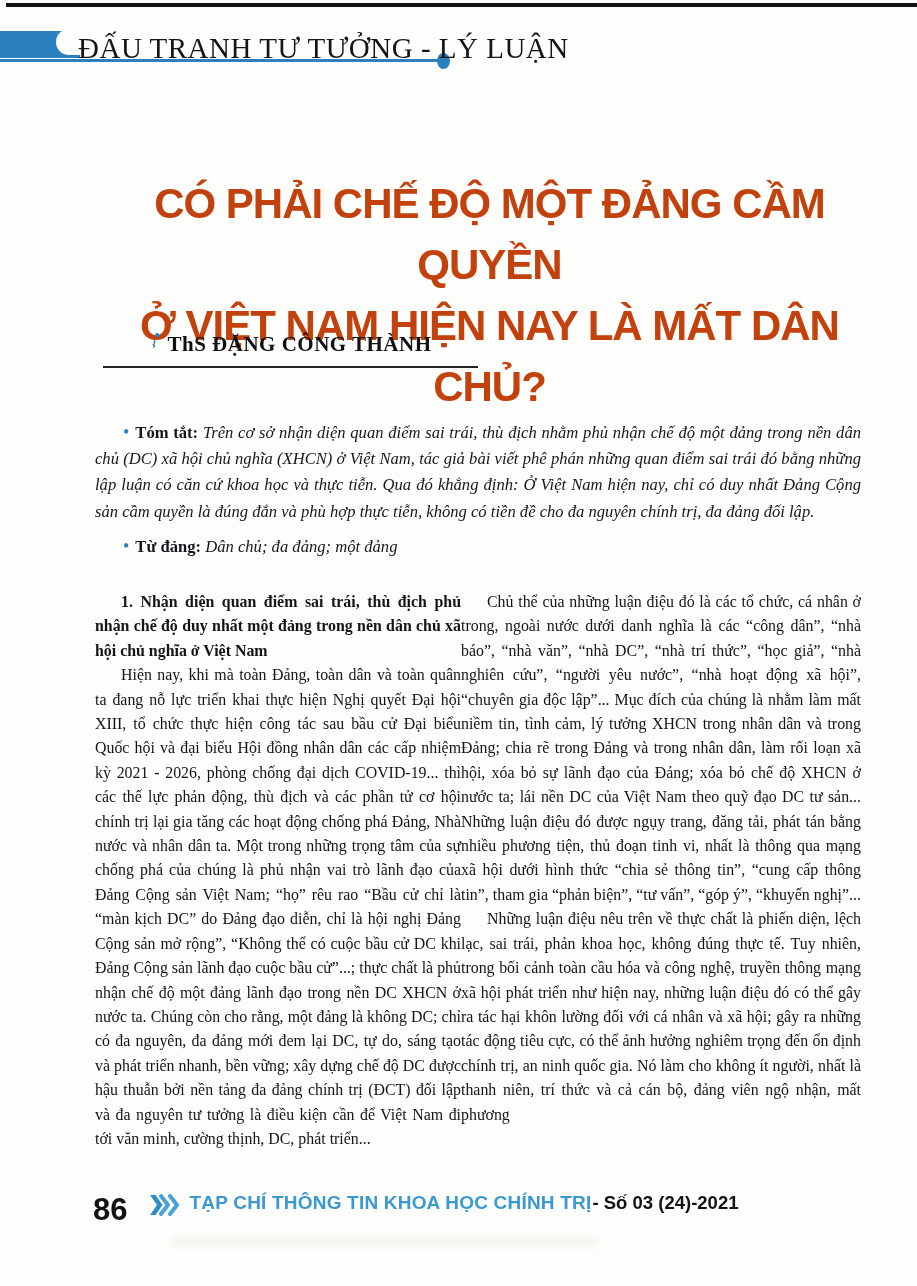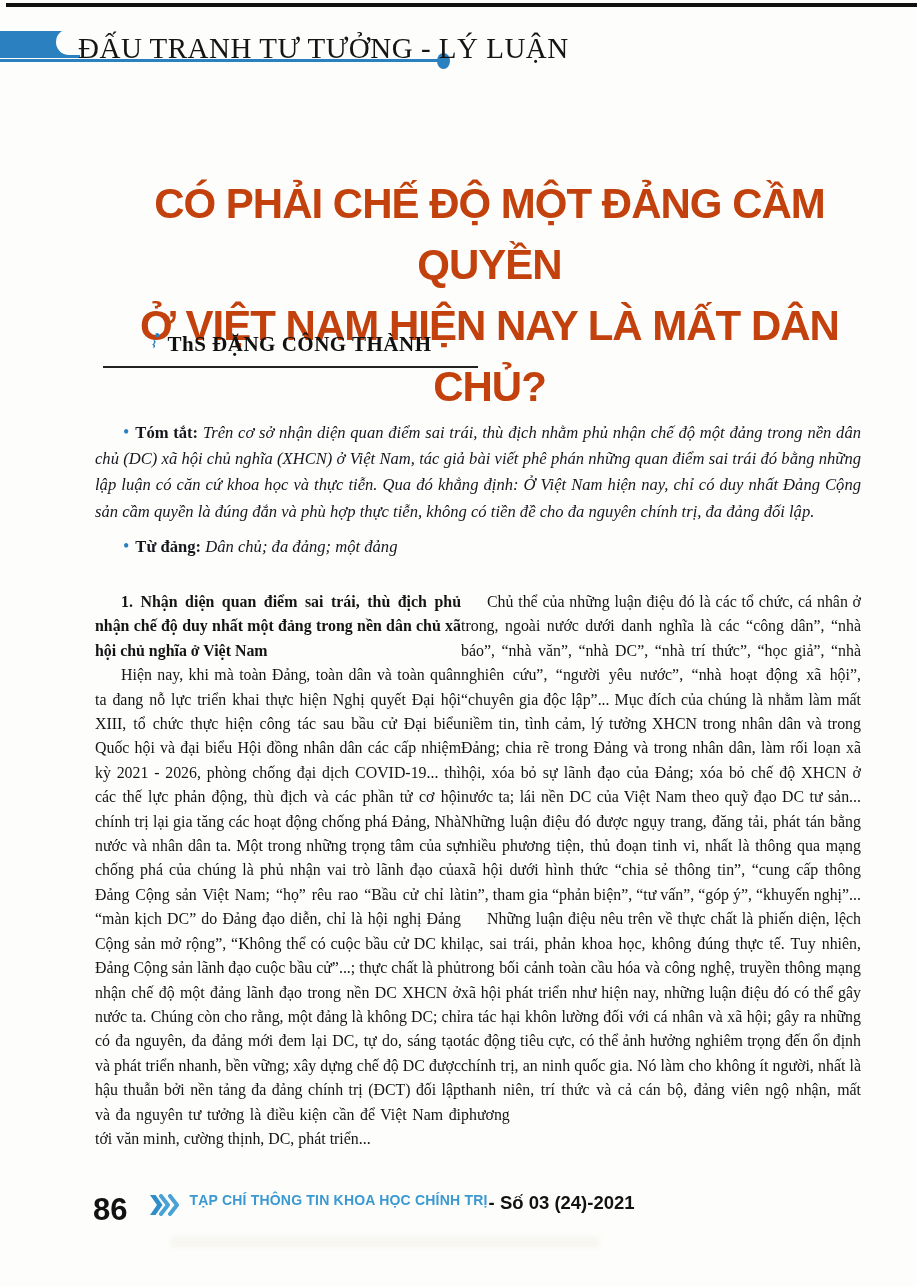--- a/index.html
+++ b/index.html
@@ -41,21 +41,21 @@
   .columns{position:absolute;top:590px;left:95px;right:56px;display:flex;}
   .col{font-size:15.9px;line-height:24.4px;text-align:justify;color:#141414;}
   .col-left{width:366px;flex:none;}
   .col-right{flex:1;}
   .col h3{margin:0;font-size:15.9px;line-height:24.4px;font-weight:bold;text-indent:26px;text-align:justify;}
   .col p{margin:0;text-indent:26px;}
   
   .footer{position:absolute;top:1192px;left:93px;display:flex;align-items:flex-start;}
   .page-number{font-family:"Liberation Sans",sans-serif;font-weight:bold;font-size:31px;color:#121212;}
   .chevrons{margin:2px 10px 0 22px;}
-  .journal-name{font-family:"Liberation Sans",sans-serif;font-weight:bold;font-size:14px;
+  .journal-name{font-family:"Liberation Sans",sans-serif;font-weight:bold;font-size:19px;
     letter-spacing:.2px;color:#3a99d1;}
   .journal-issue{font-family:"Liberation Sans",sans-serif;font-weight:bold;font-size:18.5px;
     color:#121212;margin-left:1px;}
   
   .ghost{position:absolute;top:1236px;left:170px;width:430px;height:12px;background:#d8d2b2;
     opacity:.14;filter:blur(2px);border-radius:4px;}
 </style>
 </head>
 <body>
 

